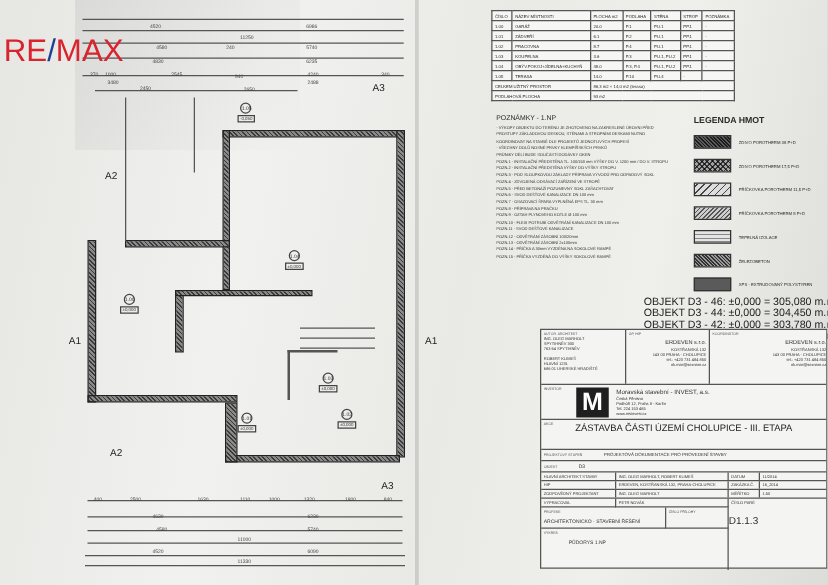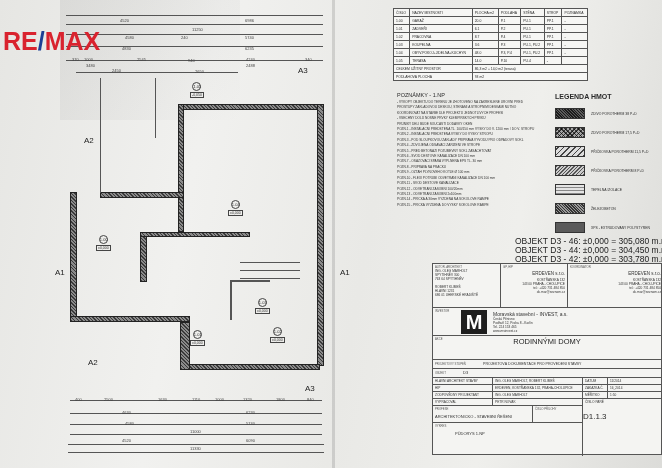--- a/index.html
+++ b/index.html
@@ -3,21 +3,21 @@
 <meta charset="utf-8">
 <style>
   * { box-sizing: border-box; margin: 0; padding: 0; }
   html, body { width: 662px; height: 468px; overflow: hidden; background: #d9d9d7; }
   body { font-family: "Liberation Sans", sans-serif; color: #2b2b2b; position: relative; }
   .sheet { position: absolute; left: 0; top: 0; width: 662px; height: 468px;
     background: linear-gradient(100deg, #e6e6e3 0%, #f1f1ef 30%, #e9e9e6 55%, #efefec 75%, #dcdcd9 100%); }
   .shadow { position: absolute; left: 60px; top: 0; width: 180px; height: 120px;
     background: linear-gradient(130deg, rgba(150,150,150,0.18), rgba(255,255,255,0)); pointer-events:none; }
   .fold { position: absolute; left: 332px; top: 0; width: 3px; height: 468px; background: rgba(120,120,120,0.25); }
-  .logo { position: absolute; left: 3px; top: 27px; font-weight: bold; font-size: 25px; letter-spacing: 0px; color: #d9232e; }
+  .logo { position: absolute; left: 3px; top: 27px; font-weight: normal; font-size: 25px; letter-spacing: 0px; color: #d9232e; }
   .logo .slash { color: #1c3f95; }
   .plan { position: absolute; left: 0; top: 0; width: 380px; height: 468px; }
   .dimline { position: absolute; height: 1px; background: #555; }
   .dimtext { position: absolute; font-size: 4px; color: #444; }
   .wall { position: absolute; background: repeating-linear-gradient(45deg, #3a3a3a 0 1px, #8a8a8a 1px 2.5px); border: 1px solid #222; }
   .pwall { position: absolute; background: #555; }
   .room-label { position: absolute; font-size: 5px; text-align: center; color: #333; }
   .room-label .no { display:block; width: 9px; height: 9px; border: 0.7px solid #444; border-radius: 50%; margin: 0 auto; font-size: 4px; line-height: 8px; }
   .room-label .lvl { display:block; border: 0.6px solid #444; font-size: 3.5px; padding: 0 1px; margin-top: 1px; }
   .section-mark { position: absolute; font-size: 8px; color: #222; }
@@ -329,21 +329,21 @@
         <span class="val" style="font-size:5px;line-height:6px;">Moravská stavební - INVEST, a.s.</span>
         <span class="val">Česká Pěnisno</span>
         <span class="val">Podhůří 12, Praha 8 - Karlín</span>
         <span class="val">Tel. 224 153 465</span>
         <span class="val">www.msinvest.cz</span>
       </div>
     </div>
 
     <div class="tb-row" style="top:72px;height:24px;">
       <span class="lbl" style="position:absolute;left:2px;top:1px;">AKCE</span>
-      <div class="big-title">RODINNÝMI DOMY</div>
+      <div class="big-title" style="margin-top:1px;">ZÁSTAVBA ČÁSTI ÚZEMÍ CHOLUPICE - III. ETAPA</div>
     </div>
 
     <div class="tb-row" style="top:96px;height:9px;">
       <span class="lbl" style="position:absolute;left:2px;top:2px;">PROJEKTOVÝ STUPEŇ</span>
       <span class="val" style="position:absolute;left:50px;top:2px;font-size:3.6px;">PROJEKTOVÁ DOKUMENTACE PRO PROVEDENÍ STAVBY</span>
     </div>
 
     <div class="tb-row" style="top:105px;height:9px;">
       <span class="lbl" style="position:absolute;left:2px;top:2px;">OBJEKT</span>
       <span class="val" style="position:absolute;left:30px;top:2px;font-size:4px;">D3</span>

